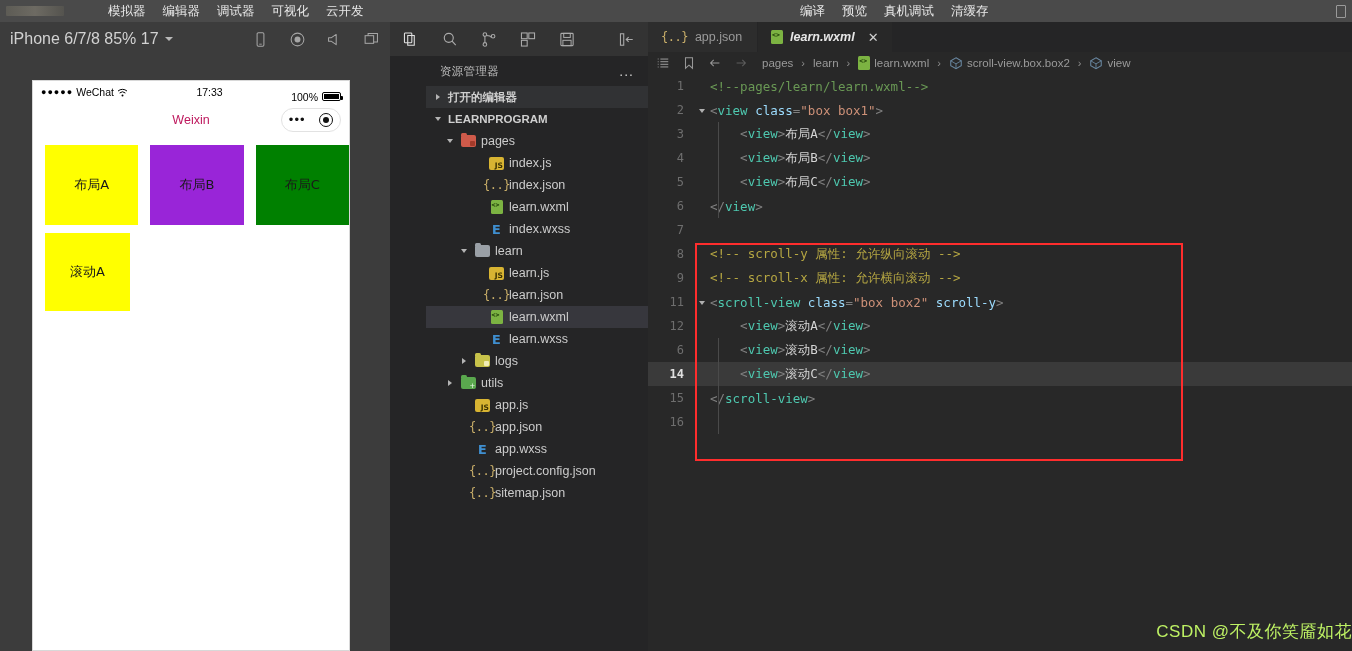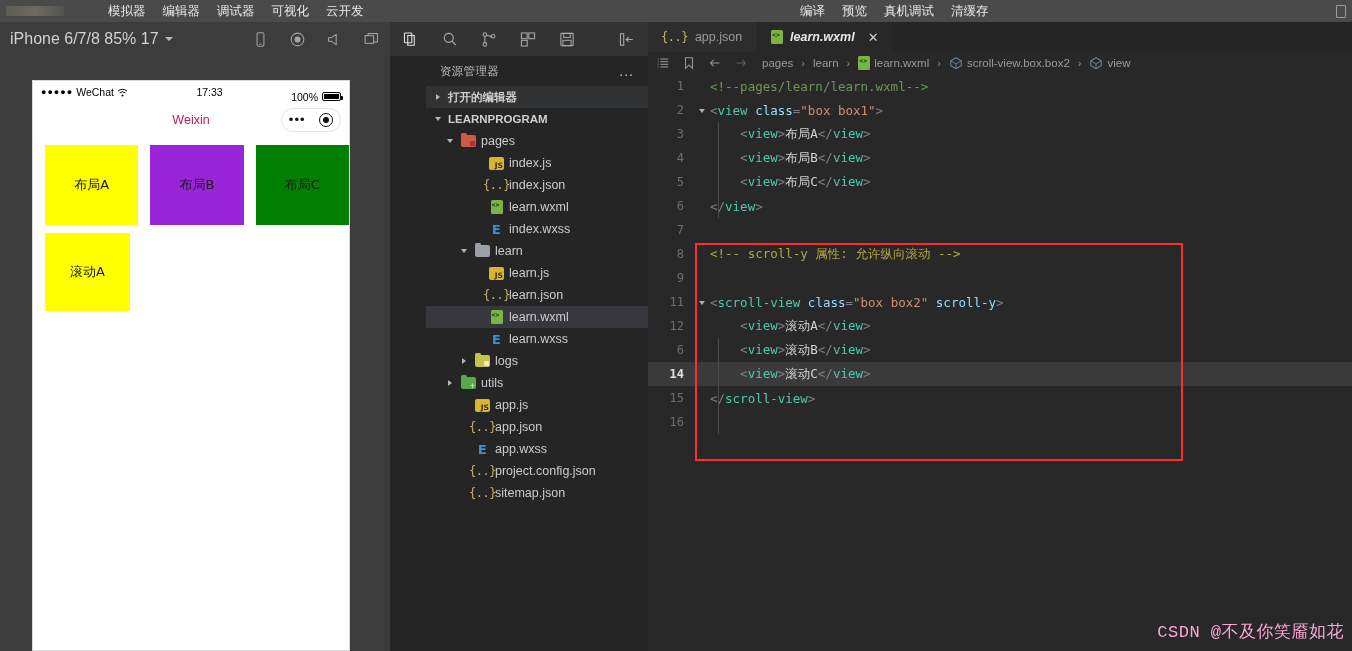--- a/index.html
+++ b/index.html
@@ -192,23 +192,23 @@
   .t-attr { color: #9cdcfe; }
   .t-str { color: #ce9178; }
   .t-txt { color: #d4d4d4; }
 
   #redbox {
     position: absolute; left: 695px; top: 243px; width: 488px; height: 218px;
     border: 2px solid #ff2d2d; pointer-events: none; z-index: 5;
   }
 
   #watermark {
-    position: absolute; right: 8px; bottom: 8px;
-    color: #f9a8d4; font-size: 17px; letter-spacing: .5px;
-    font-family: Liberation Mono, monospace;
+    position: absolute; right: 0; bottom: 8px;
+    color: #bef264; font-size: 17px; letter-spacing: .5px;
+    font-family: Liberation Sans, sans-serif;
   }
 </style>
 </head>
 <body>
 
 <div id="topbar">
   <div class="tb-left">
     <div class="tb-logo"></div>
   </div>
   <div class="menu-group mg-center">
@@ -584,20 +584,21 @@
         <span class="code"></span>
       </div>
       <div class="cline">
         <span class="lnum">8</span>
         <span class="fold"></span>
         <span class="code"><span class="t-commenty">&lt;!-- scroll-y 属性: 允许纵向滚动 --&gt;</span></span>
       </div>
       <div class="cline">
         <span class="lnum">9</span>
         <span class="fold"></span>
+        <span class="code"><span class="t-commenty">&lt;!-- scroll-x 属性: 允许横向滚动 --&gt;</span></span>
       </div>
       <div class="cline">
         <span class="lnum">11</span>
         <span class="fold"><i class="chev"></i></span>
         <span class="code"><span class="t-punct">&lt;</span><span class="t-tag">scroll-view</span><span class="t-txt"> </span><span class="t-attr">class</span><span class="t-punct">=</span><span class="t-str">"box box2"</span><span class="t-txt"> </span><span class="t-attr">scroll-y</span><span class="t-punct">&gt;</span></span>
       </div>
       <div class="cline">
         <span class="lnum">12</span>
         <span class="fold"></span>
         <span class="code">    <span class="t-punct">&lt;</span><span class="t-tag">view</span><span class="t-punct">&gt;</span><span class="t-txt">滚动A</span><span class="t-punct">&lt;/</span><span class="t-tag">view</span><span class="t-punct">&gt;</span></span>

